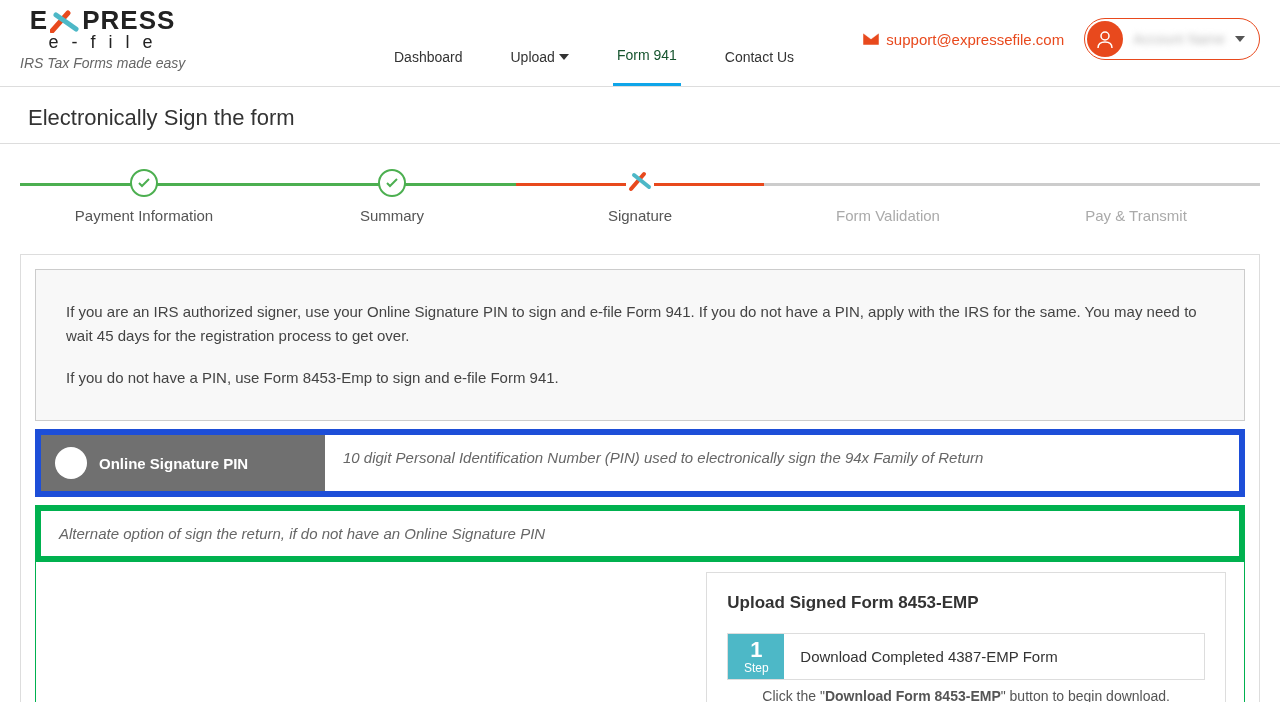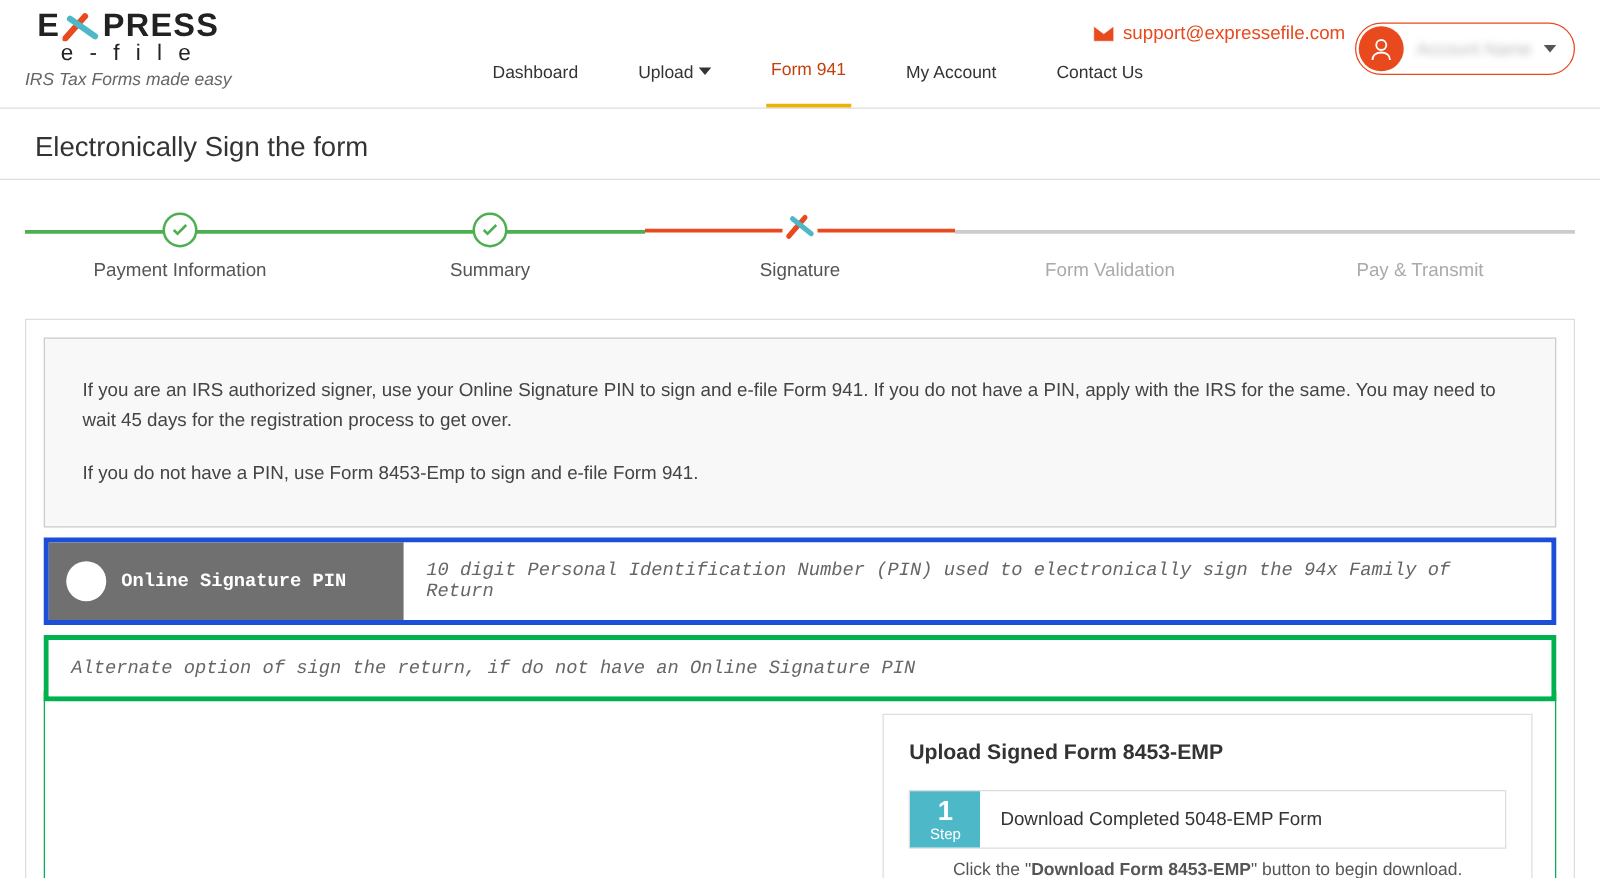--- a/index.html
+++ b/index.html
@@ -2,29 +2,29 @@
 <html><head>
 <meta charset="utf-8">
 <style>
   * { box-sizing: border-box; margin: 0; padding: 0; }
   body { font-family: Arial, Helvetica, sans-serif; background: #fff; color: #333; width: 1280px; }
   
   .header { display: flex; align-items: flex-start; padding: 5px 20px 0 20px; border-bottom: 1px solid #ddd; position: relative; height: 87px; }
   .logo-box { display: flex; flex-direction: column; align-items: center; }
   .tagline { font-style: italic; color: #666; font-size: 14px; margin-top: 2px; }
   
-  .right-top { position: absolute; right: 20px; top: 18px; display: flex; align-items: flex-start; gap: 8px; }
+  .right-top { position: absolute; right: 20px; top: 18px; display: flex; align-items: center; gap: 20px; }
   .support-link { color: #e8491d; font-weight: 500; display: flex; align-items: center; gap: 6px; font-size: 15px; }
   .user-pill { border: 1px solid #e8491d; border-radius: 30px; height: 42px; display: flex; align-items: center; padding: 0 14px 0 2px; gap: 10px; }
   .avatar-circle { width: 36px; height: 36px; border-radius: 50%; background: #e8491d; display: flex; align-items: center; justify-content: center; }
   .blurred-name { color: #bbb; filter: blur(3px); font-size: 14px; }
   
   .nav { position: absolute; left: 390px; bottom: 0; display: flex; gap: 40px; }
   .nav-item { padding: 10px 4px 20px 4px; font-size: 14px; color: #333; cursor: pointer; display: flex; align-items: center; gap: 4px; }
-  .nav-item.active { color: #c2410c; border-bottom: 3px solid #eab308; }
+  .nav-item.active { color: #14532d; border-bottom: 3px solid #0ea5e9; }
   .caret-down { width: 0; height: 0; border-left: 5px solid transparent; border-right: 5px solid transparent; border-top: 6px solid #333; display: inline-block; }
   
   .page-title { font-size: 22px; font-weight: 500; padding: 18px 20px 12px 28px; border-bottom: 1px solid #ddd; }
   
   .stepper { display: flex; position: relative; margin: 25px 20px 30px 20px; align-items: flex-end; }
   .step { flex: 1; text-align: center; position: relative; }
   .step-line-left, .step-line-right { position: absolute; top: 14px; height: 3px; width: 50%; }
   .step-line-left { left: 0; }
   .step-line-right { right: 0; }
   .line-green { background: #4caf50; }
@@ -32,21 +32,21 @@
   .line-gray { background: #ccc; }
   .step-circle { width: 28px; height: 28px; border-radius: 50%; background: #fff; border: 2px solid #4caf50; display: flex; align-items: center; justify-content: center; margin: 0 auto; position: relative; z-index: 2; }
   .step-label { margin-top: 10px; font-size: 15px; color: #555; }
   .step-label.inactive { color: #aaa; }
   .step-current-icon { position: relative; z-index: 2; background: #fff; width: 28px; margin: 0 auto; }
   
   .content-wrap { margin: 0 20px; border: 1px solid #ddd; padding: 14px; }
   .info-box { border: 1px solid #ccc; background: #f8f8f8; padding: 30px; font-size: 15px; line-height: 1.6; color: #444; }
   .info-box p + p { margin-top: 18px; }
   
-  .option-row { display: flex; border: 4px solid #1d4ed8; margin-top: 8px; font-family: Liberation Mono, monospace; }
+  .option-row { display: flex; border: 6px solid #1d4ed8; margin-top: 8px; }
   .option-head { width: 284px; display: flex; align-items: center; padding: 12px 14px; gap: 12px; font-weight: bold; font-size: 15px; }
   .option-head.gray { background: #707070; color: #fff; }
   .option-head.green { background: #00b14f; color: #fff; }
   .radio-outer { width: 32px; height: 32px; border-radius: 50%; background: #fff; display: flex; align-items: center; justify-content: center; flex-shrink: 0; }
   .option-desc { flex: 1; padding: 14px 18px; font-style: italic; color: #666; font-size: 15px; background: #fff; }
   
   .option-block { border: 1px solid #00b14f; border-top: none; margin-top: -8px; }
   .two-col { display: flex; }
   .col-left { width: 54%; padding: 18px; }
   .col-right { width: 46%; padding: 18px; }
@@ -78,21 +78,20 @@
     <div class="tagline">IRS Tax Forms made easy</div>
   </div>
 
   <div class="nav">
     <div class="nav-item">Dashboard</div>
     <div class="nav-item">
       <span>Upload</span>
       <span class="caret-down"></span>
     </div>
     <div class="nav-item active">Form 941</div>
-    <div class="nav-item">My Account</div>
     <div class="nav-item">Contact Us</div>
   </div>
 
   <div class="right-top">
     <a class="support-link">
       <svg width="18" height="14" viewBox="0 0 18 14">
           <path d="M1 1h16v12H1z M1 1l8 6 8-6" fill="#e8491d" stroke="#fff" stroke-width="0.5"></path>
         </svg>
       <span>support@expressefile.com</span>
     </a>
@@ -180,21 +179,21 @@
       </div>
       <div class="col-right">
         <div class="upload-panel">
           <div class="panel-title">Upload Signed Form 8453-EMP</div>
 
           <div class="step-item">
             <div class="step-num-box">
               <div class="step-num">1</div>
               <div class="step-word">Step</div>
             </div>
-            <div class="step-text">Download Completed 5048-EMP Form</div>
+            <div class="step-text">Download Completed 4387-EMP Form</div>
           </div>
           <div class="help-text">
             <span>Click the "</span><b>Download Form 8453-EMP</b><span>" button to begin download.</span>
           </div>
           <button class="btn-download">
             <svg width="20" height="18" viewBox="0 0 20 18">
                 <path d="M10 1v9m0 0l-4-4m4 4l4-4M2 14v3h16v-3" stroke="#fff" stroke-width="2" fill="none" stroke-linecap="round"></path>
               </svg>
             <span>Download Form 8453-EMP</span>
           </button>

